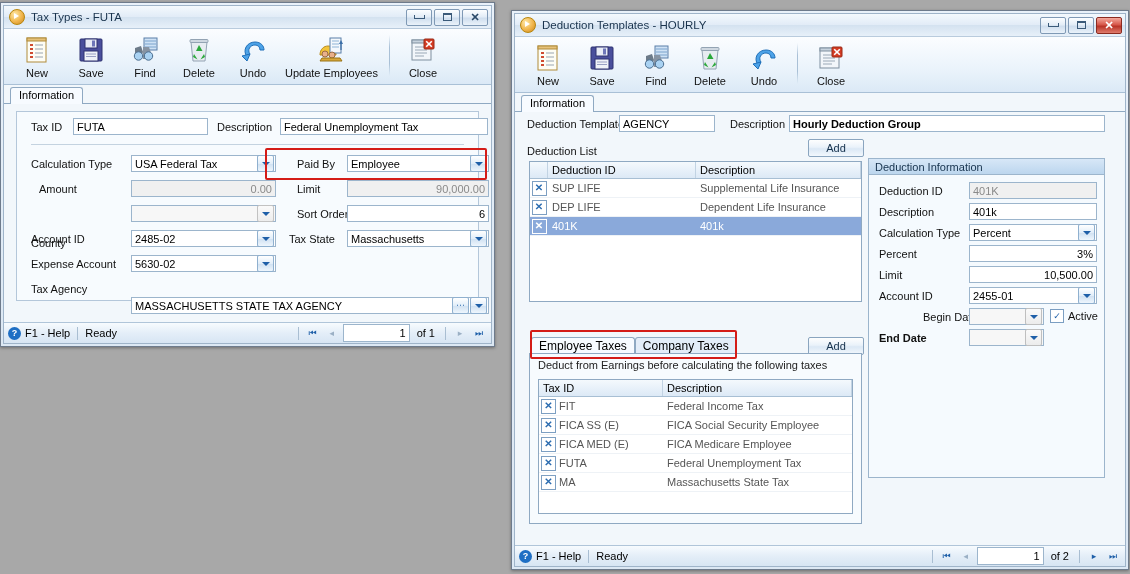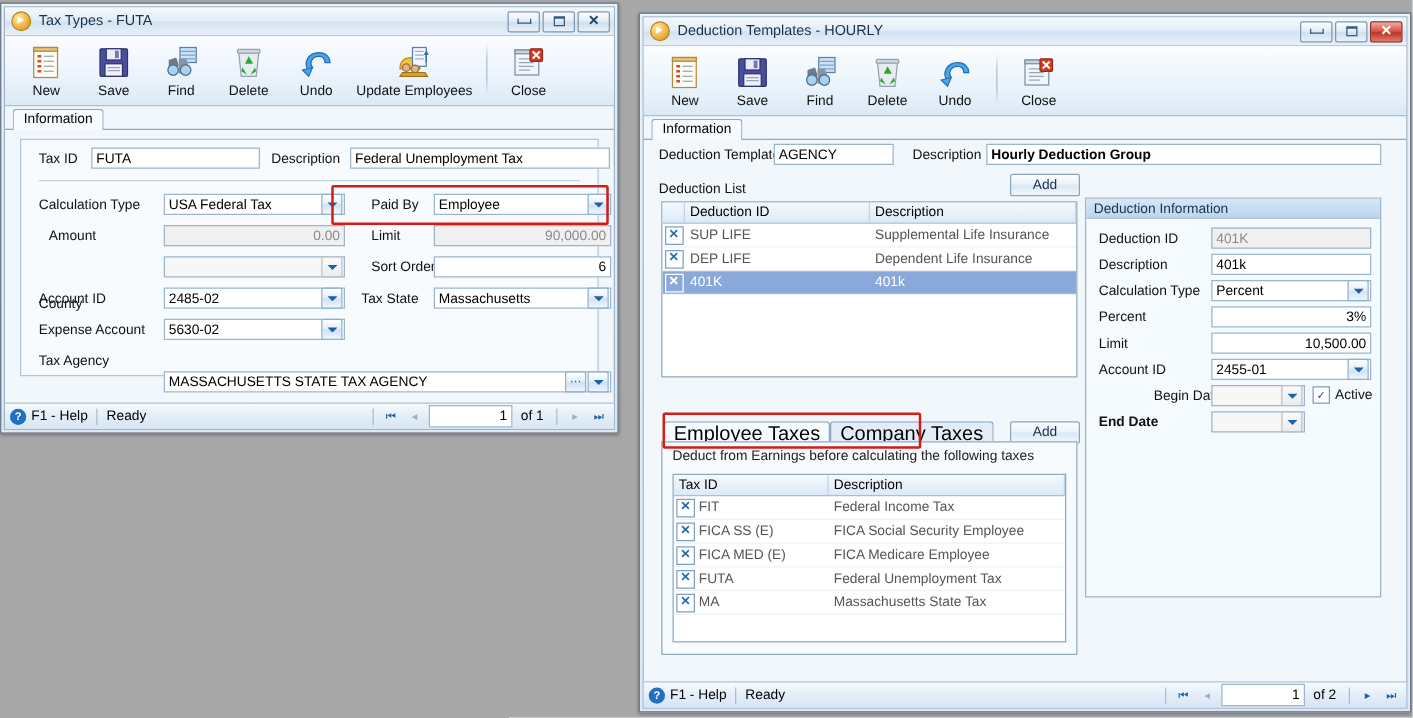--- a/index.html
+++ b/index.html
@@ -121,21 +121,21 @@
   .group-hd{height:16px;box-sizing:border-box;padding:1px 6px;font-size:11px;
     background:linear-gradient(180deg,#d7e7f7 0%,#bcd6ee 100%);color:#16324d;
     border-bottom:1px solid #9cb5cc;display:flex;align-items:center;}
 
   .redbox{position:absolute;border:2px solid #d41c17;border-radius:2px;pointer-events:none;}
 
   .chk{width:12px;height:12px;border:1px solid #7b9ec2;background:#fff;
     display:flex;align-items:center;justify-content:center;font-size:9px;color:#1e5fa8;flex:none;}
 
   .subtabs{display:flex;align-items:flex-end;height:17px;}
-  .subtab{height:17px;box-sizing:border-box;padding:1px 7px 0 7px;font-size:16px;
+  .subtab{height:17px;box-sizing:border-box;padding:1px 7px 0 7px;font-size:12px;
     border:1px solid #8fa9c2;border-bottom:none;border-radius:3px 3px 0 0;background:#e3edf8;}
   .subtab.sel{background:#f7fbff;}
   .note{font-size:11px;color:#222;}
 </style>
 </head>
 <body>
 
 <div class="win" style="left:0px;top:2px;width:495px;height:345px;">
   <div class="win-inner">
 

